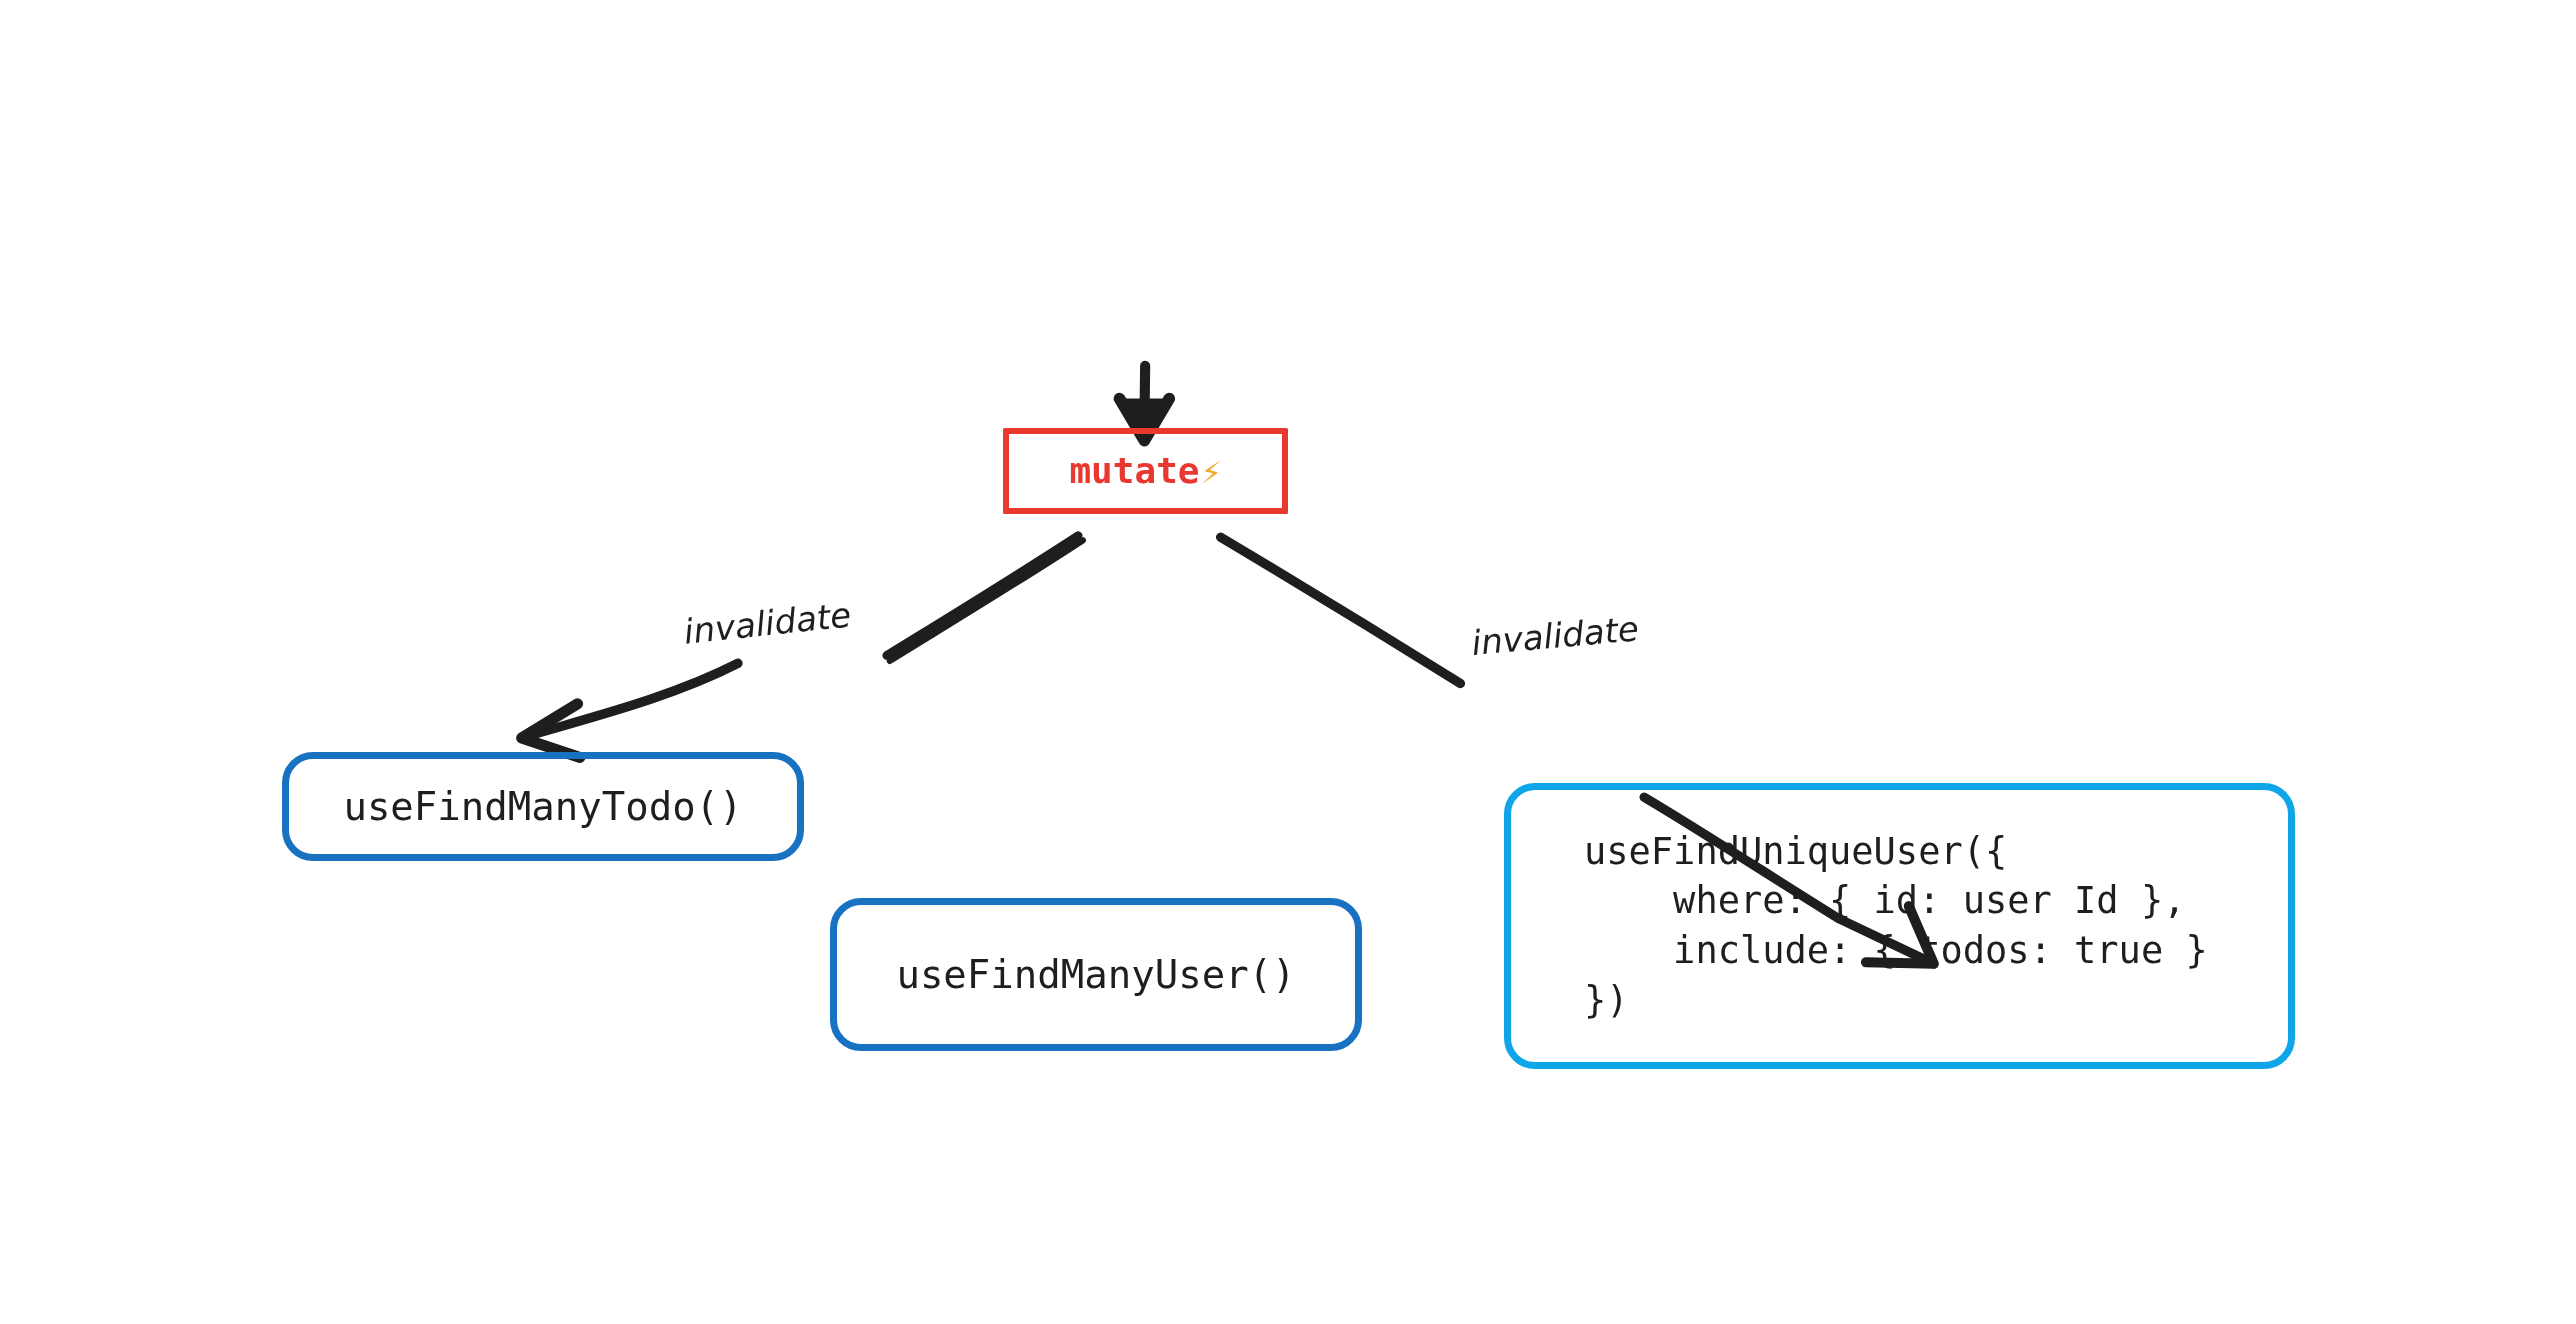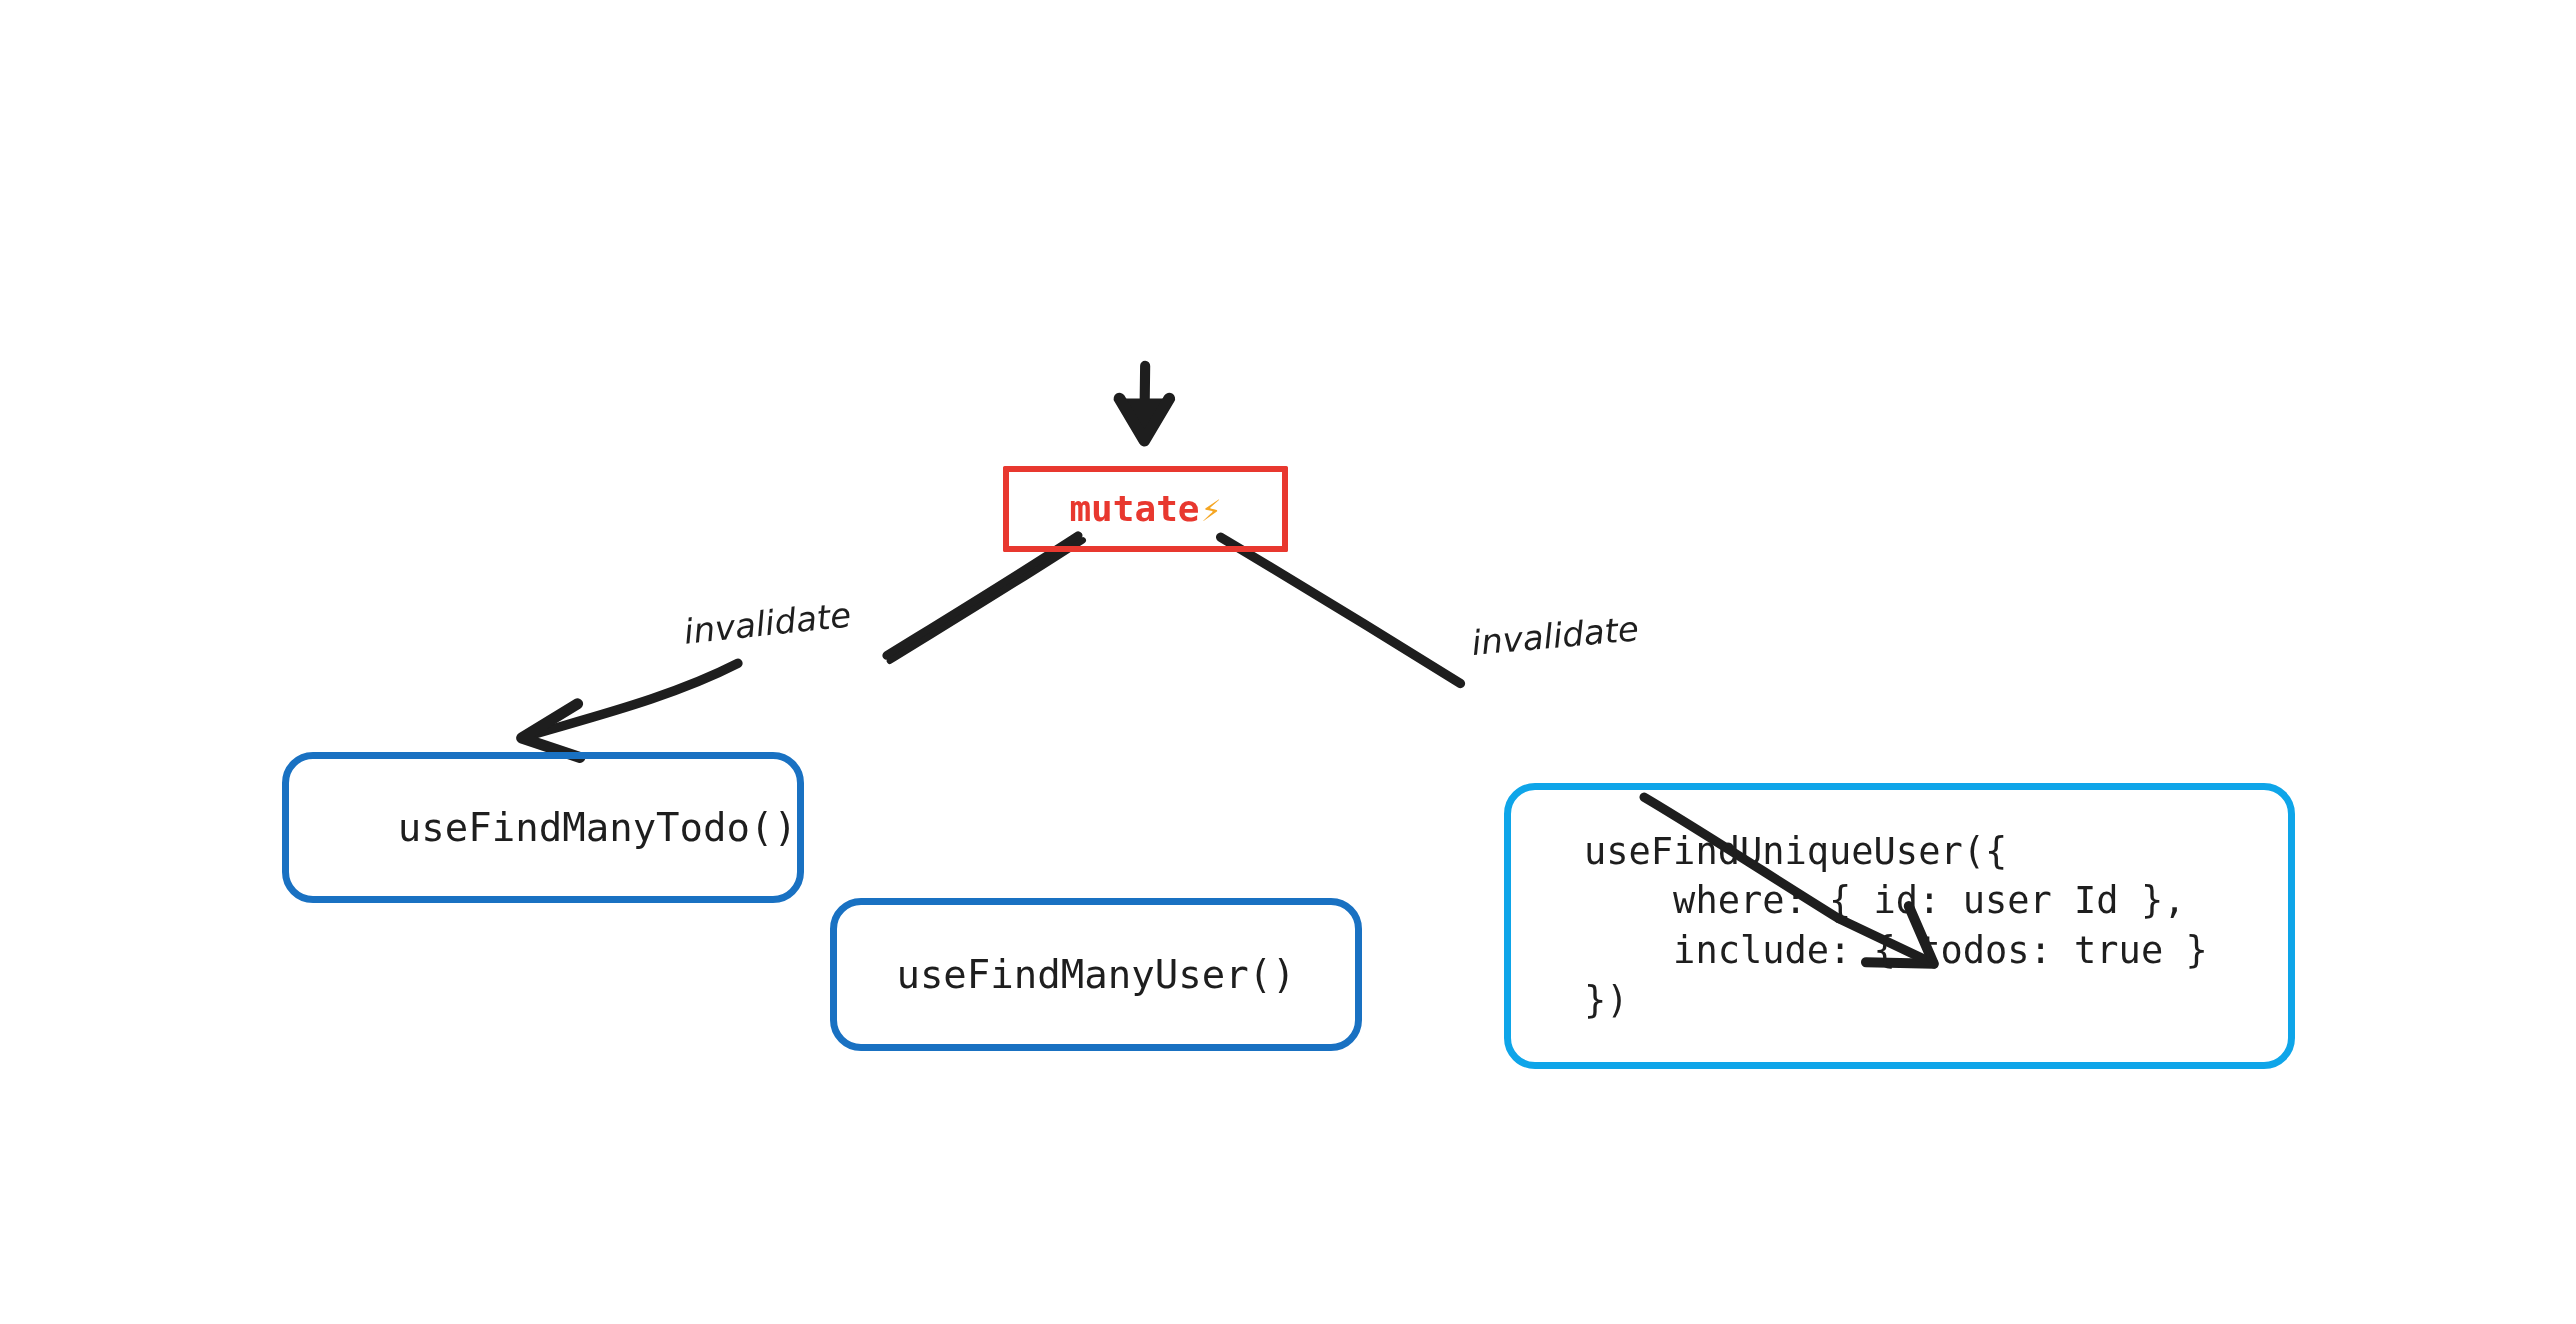--- a/index.html
+++ b/index.html
@@ -48,21 +48,21 @@
     border: 7px solid #a93ac0;
     border-radius: 28px;
     justify-content: center;
   }
   #node-create-todo .node-label {
     font-size: 42px;
   }
   
   #node-mutate {
     left: 1003px;
-    top: 466px;
+    top: 428px;
     width: 285px;
     height: 86px;
     border: 6.2px solid #e8382f;
     border-radius: 1.6px;
     justify-content: center;
   }
   #node-mutate .node-label {
     font-size: 36px;
     color: #e8382f;
     font-weight: 700;
@@ -74,24 +74,24 @@
     margin-left: 1.6px;
     font-size: 34px;
     line-height: 1;
     color: #f5a623;
   }
   
   #node-find-many-todo {
     left: 282px;
     top: 752px;
     width: 522px;
-    height: 151px;
+    height: 109px;
     border: 7px solid #1971c2;
     border-radius: 31px;
-    justify-content: flex-end;
+    justify-content: center;
   }
   #node-find-many-todo .node-label {
     font-size: 39px;
   }
   
   #node-find-many-user {
     left: 830px;
     top: 898px;
     width: 532px;
     height: 153px;

